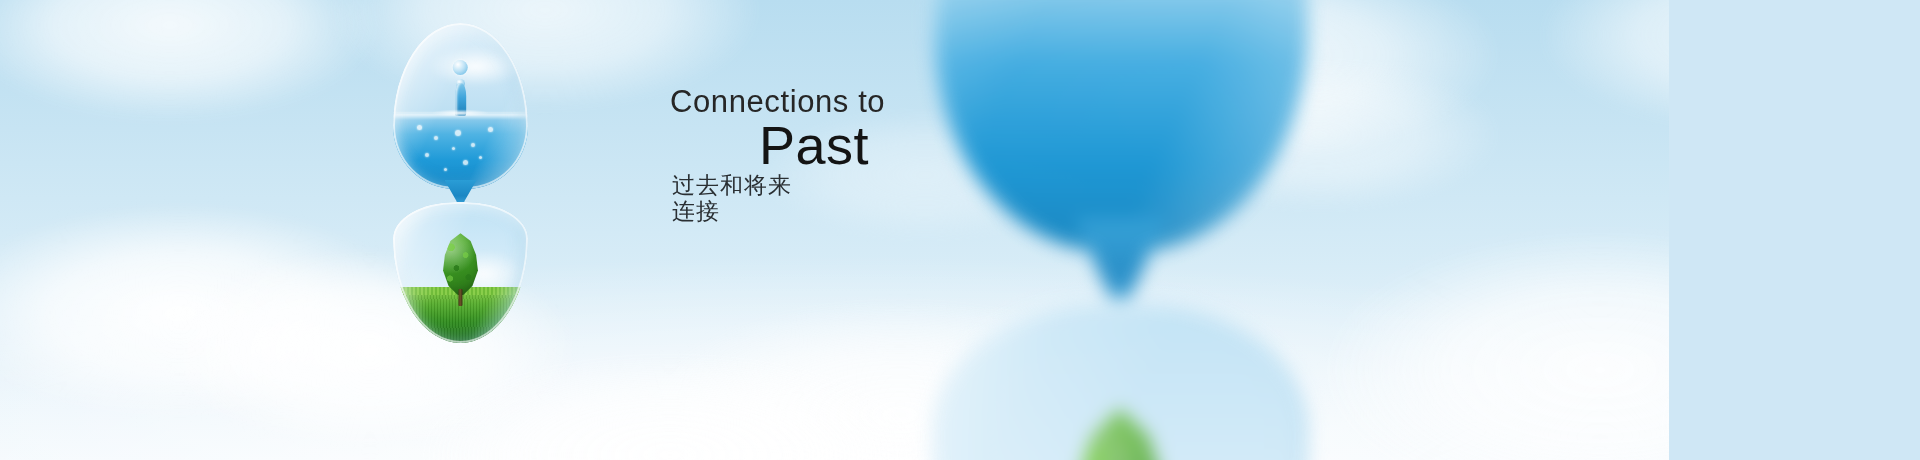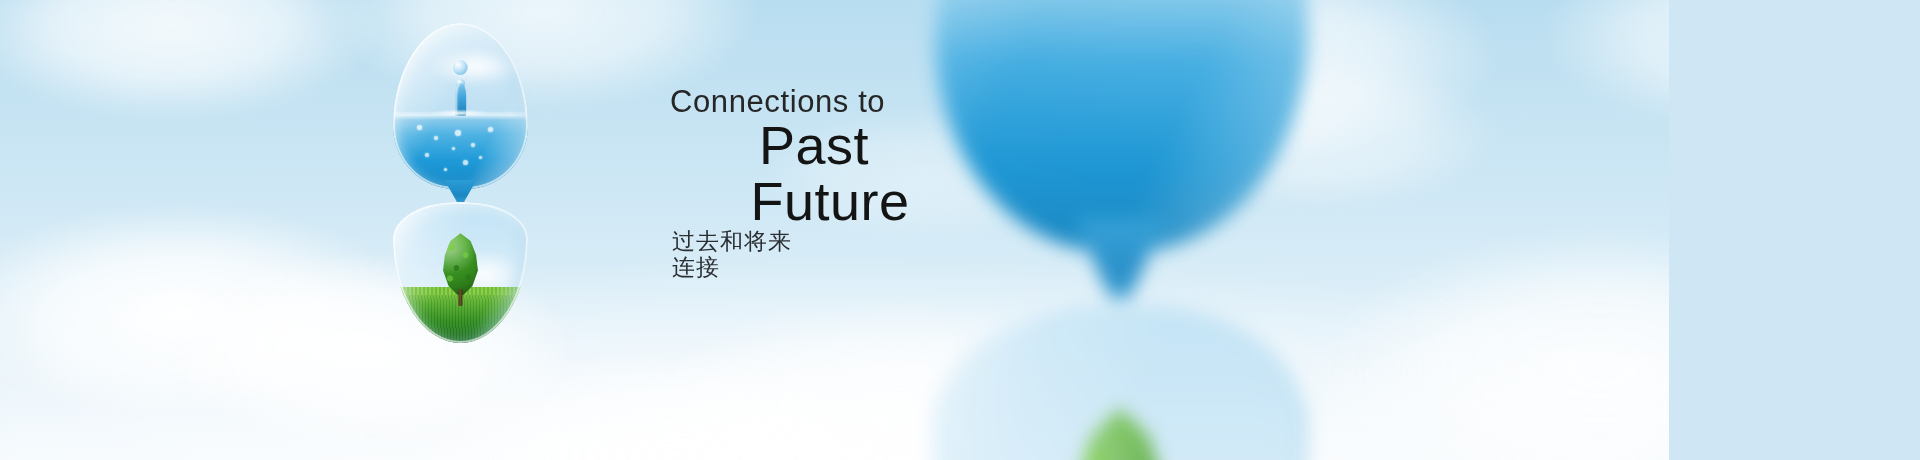--- a/index.html
+++ b/index.html
@@ -344,18 +344,17 @@
         <div class="tree-trunk"></div>
       </div>
       <div class="glass"></div>
       <div class="rim"></div>
     </div>
   </div>
 
   <div class="copy">
     <div class="line-kicker">Connections to</div>
     <div class="line-big">Past</div>
-    <div class="line-big future">Future</div>
     <div class="cn">过去和将来</div>
     <div class="cn">连接</div>
   </div>
 
 </div>
 
 </body></html>

